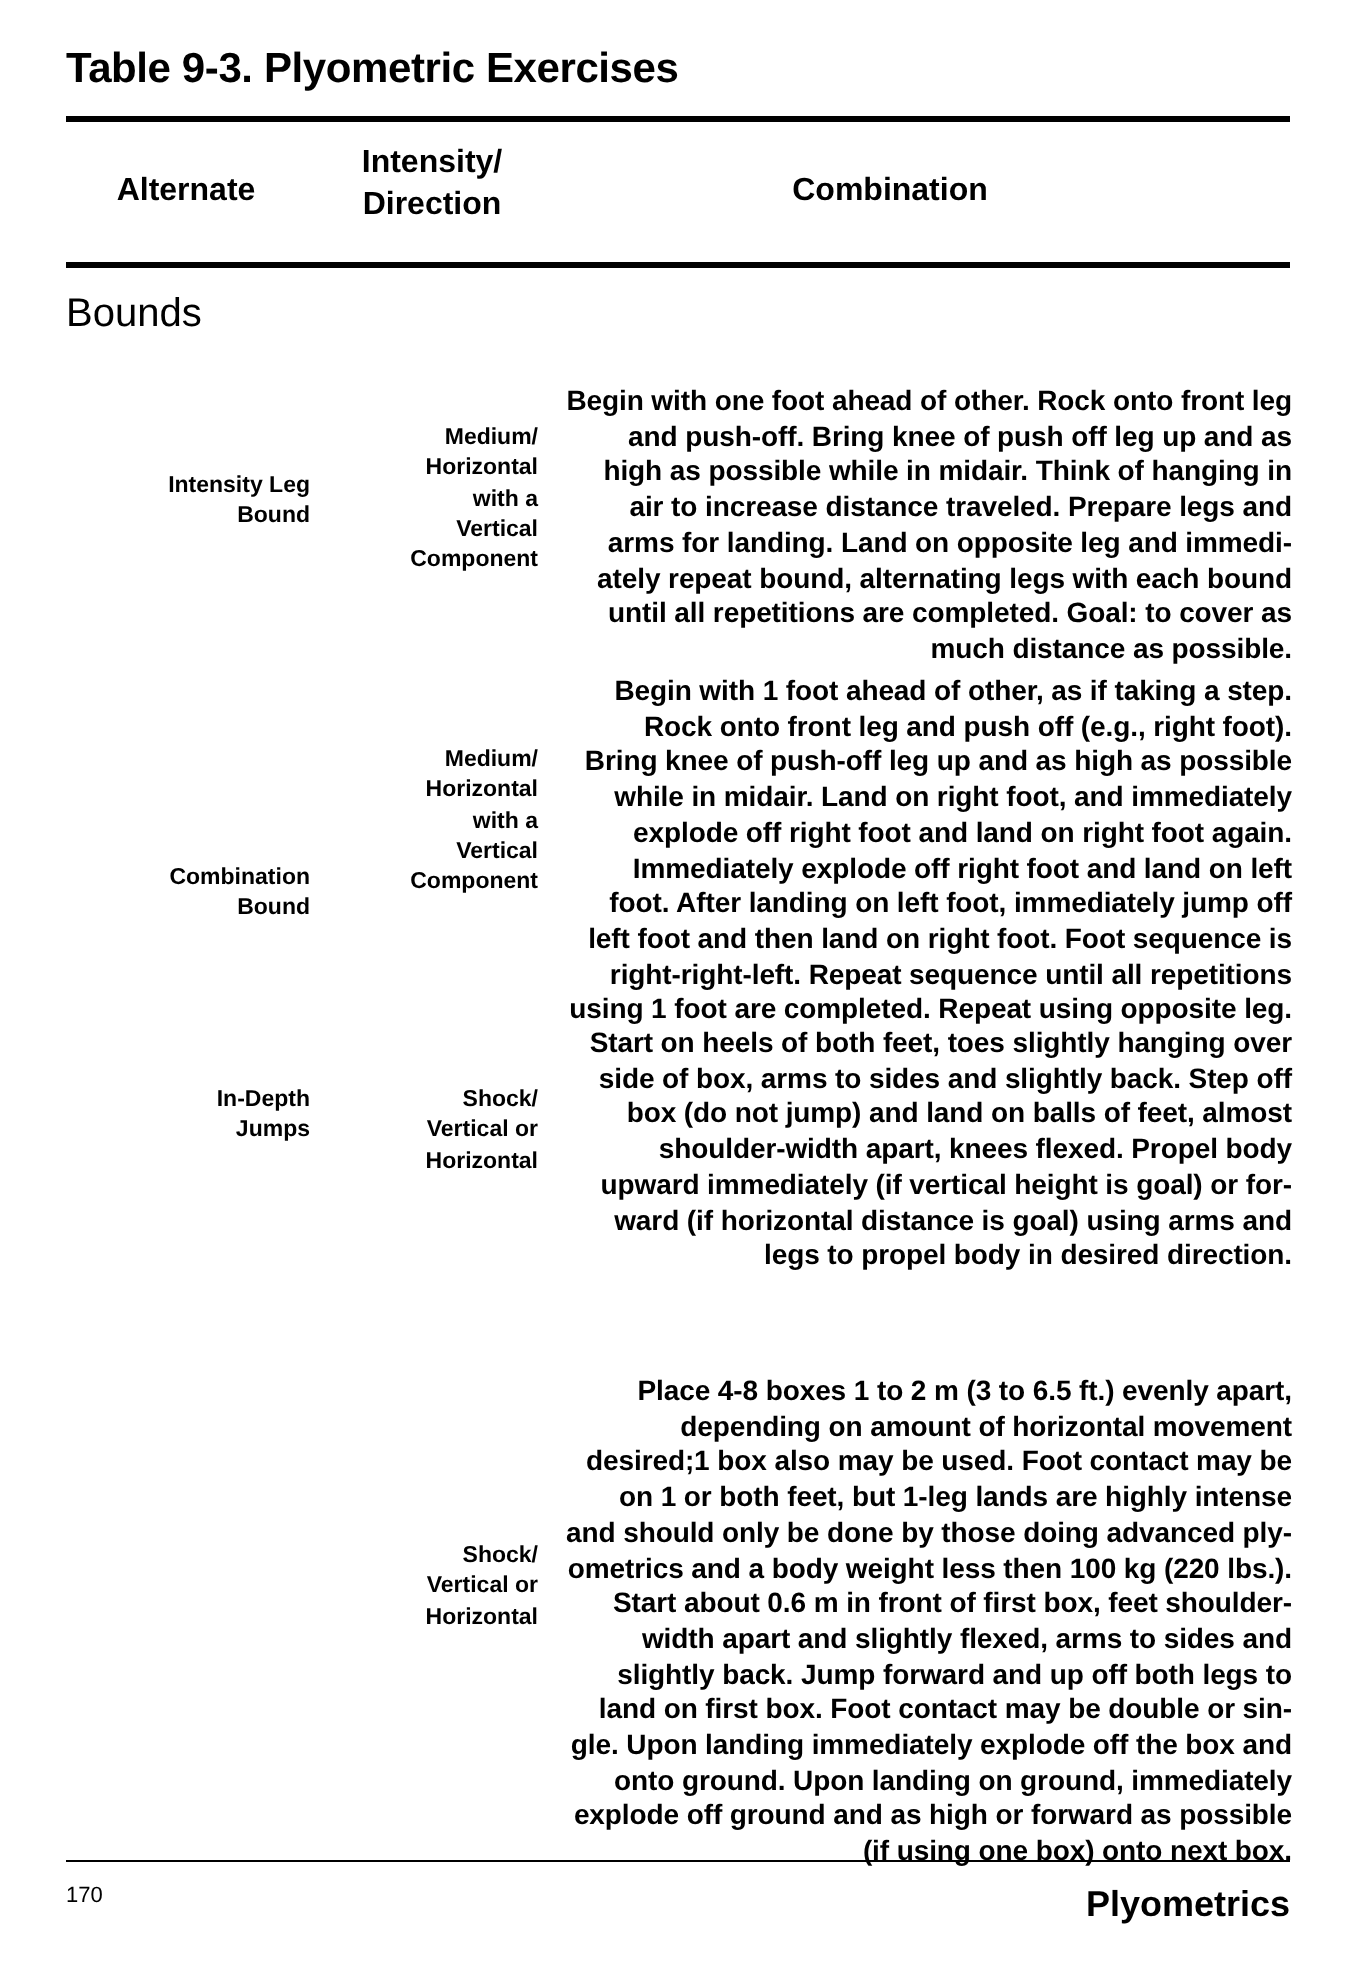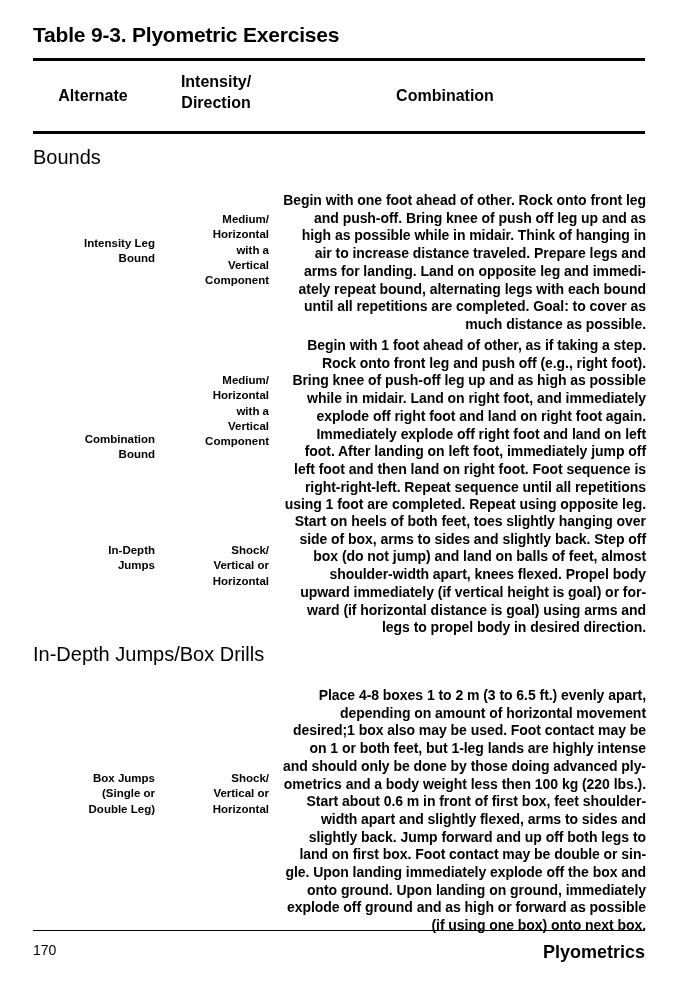--- a/index.html
+++ b/index.html
@@ -117,21 +117,21 @@
 
   .r4-ex  { top: 771px; }
   .r4-int { top: 771px; }
   .r4-de  { top: 687px; }
 
   
   .footer-page {
     position: absolute;
     left: 33px;
     top: 942px;
-    font-size: 14px;
+    font-size: 11px;
     font-weight: normal;
   }
   .footer-label {
     position: absolute;
     right: 28px;
     top: 942px;
     font-size: 18px;
     font-weight: bold;
   }
 </style>
@@ -193,25 +193,21 @@
 Vertical or
 Horizontal</div>
   <div class="cell-desc r3-de">Start on heels of both feet, toes slightly hanging over
 side of box, arms to sides and slightly back. Step off
 box (do not jump) and land on balls of feet, almost
 shoulder-width apart, knees flexed. Propel body
 upward immediately (if vertical height is goal) or for-
 ward (if horizontal distance is goal) using arms and
 legs to propel body in desired direction.</div>
 
-  <div class="section-head sec-boxdrills">In-Depth Jumps/Box Drills</div>
-
-  <div class="cell-exercise r4-ex" style="white-space:pre-line;">Box Jumps
-(Single or
-Double Leg)</div>
+
   <div class="cell-intensity r4-int" style="white-space:pre-line;">Shock/
 Vertical or
 Horizontal</div>
   <div class="cell-desc r4-de">Place 4-8 boxes 1 to 2 m (3 to 6.5 ft.) evenly apart,
 depending on amount of horizontal movement
 desired;1 box also may be used. Foot contact may be
 on 1 or both feet, but 1-leg lands are highly intense
 and should only be done by those doing advanced ply-
 ometrics and a body weight less then 100 kg (220 lbs.).
 Start about 0.6 m in front of first box, feet shoulder-

